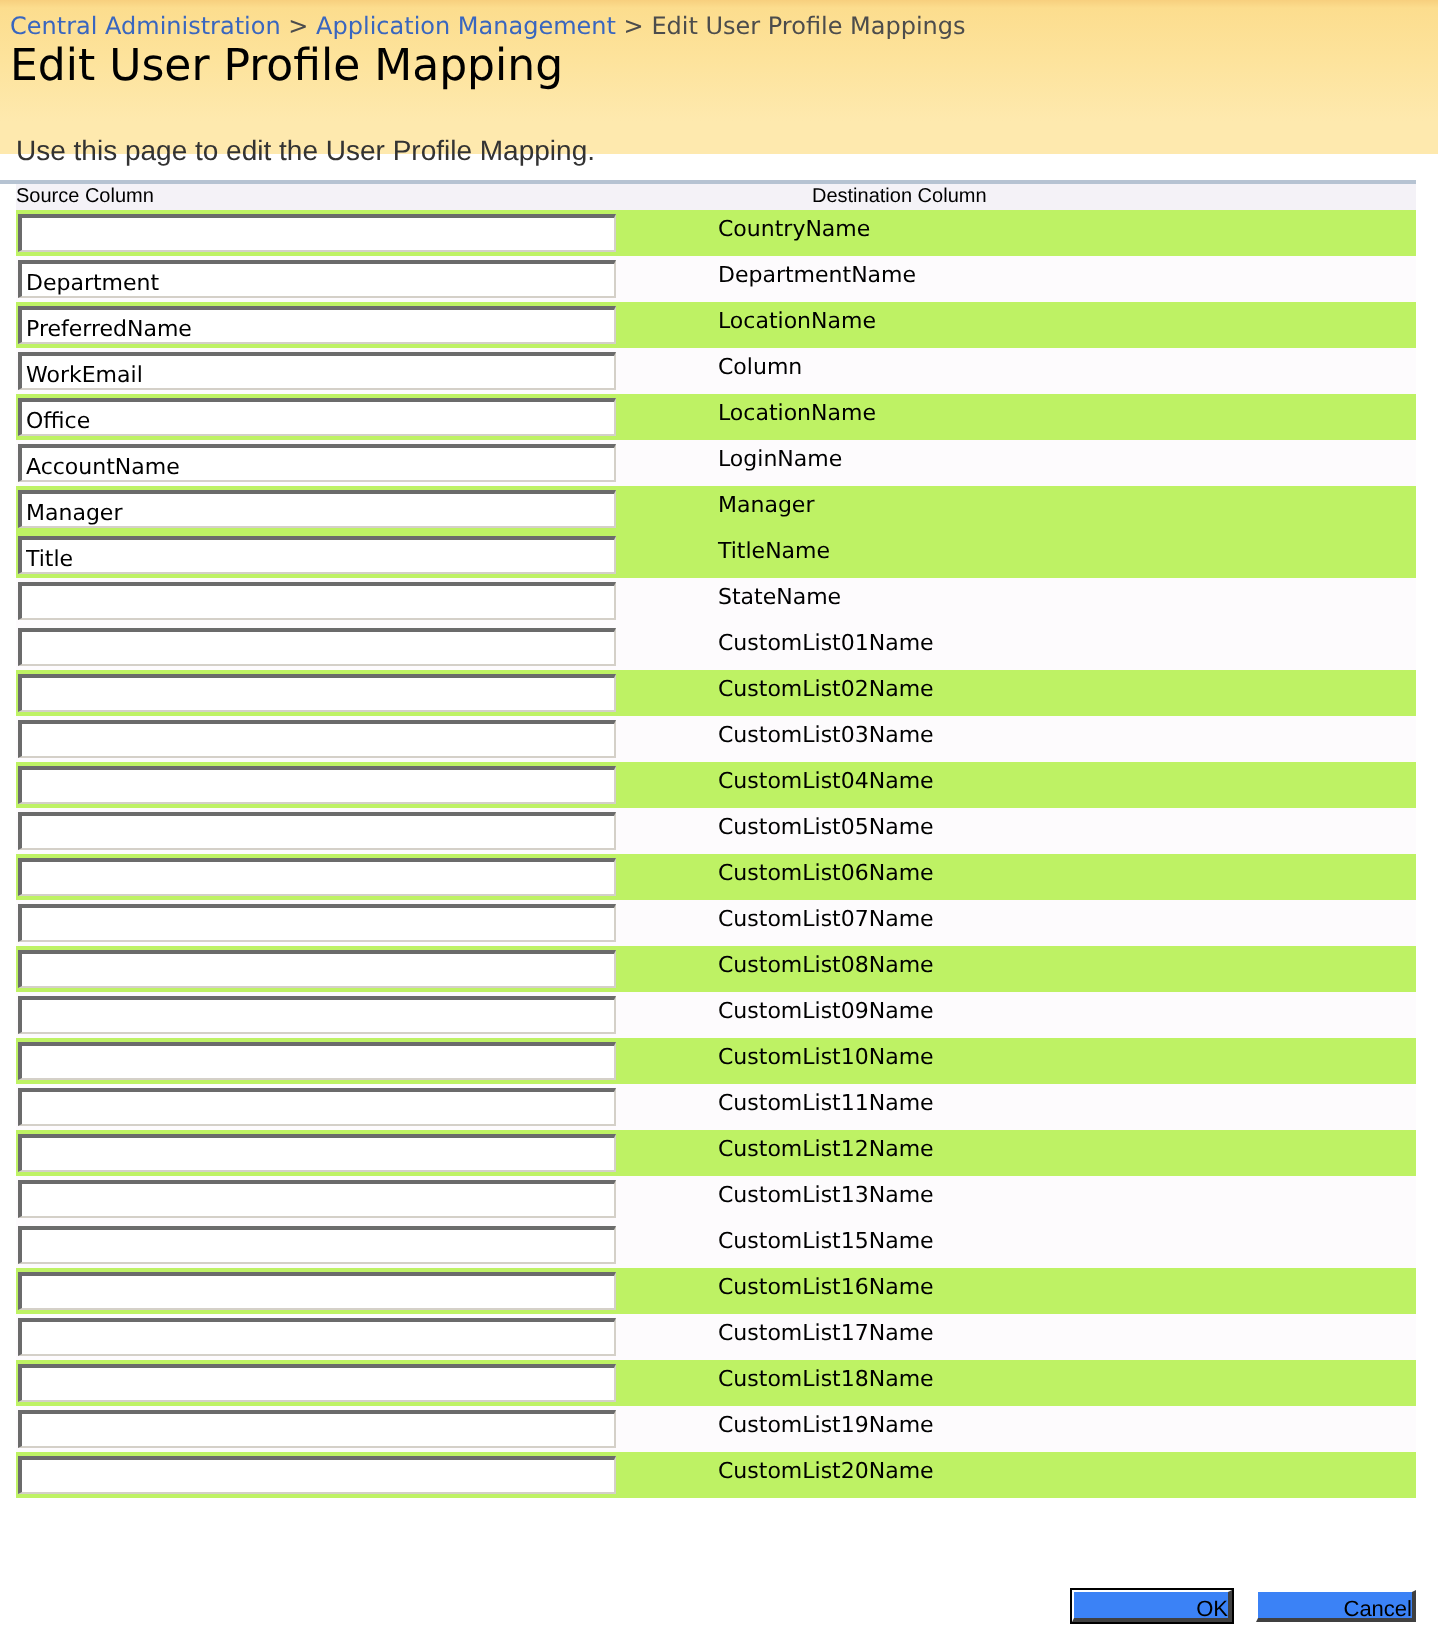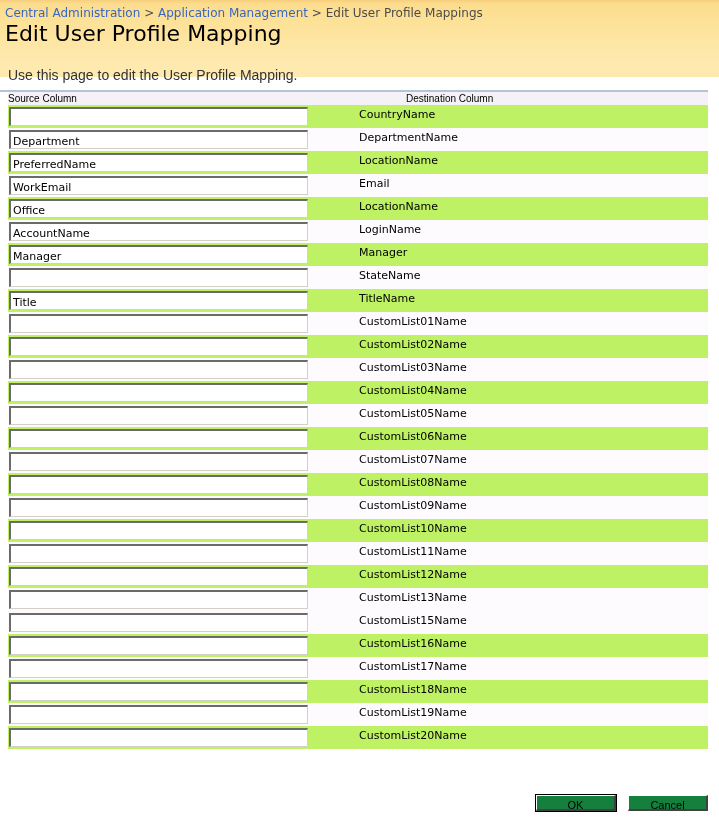--- a/index.html
+++ b/index.html
@@ -49,22 +49,22 @@
     border-right: 1px solid #d4d0c8; border-bottom: 1px solid #d4d0c8;
     background: #fff; font-family: "DejaVu Sans", sans-serif; font-size: 11px;
     line-height: 14px; color: #000; outline: none;
   }
   .row .dest {
     position: absolute; left: 351px; top: 3px; font-size: 11px; line-height: 14px; color: #000;
     white-space: nowrap;
   }
   .btn {
     position: absolute; top: 795px; width: 80px; height: 16px; box-sizing: border-box;
-    background: #15803d; font-family: "Liberation Sans", sans-serif; font-size: 11px;
-    text-align: center; line-height: 18px; color: #000; padding: 0; cursor: pointer;
+    background: #3b82f6; font-family: "Liberation Sans", sans-serif; font-size: 11px;
+    text-align: right; line-height: 18px; color: #000; padding: 0; cursor: pointer;
     border-top: 1px solid #fff; border-left: 1px solid #fff;
     border-right: 2px solid #404040; border-bottom: 2px solid #404040;
   }
   .btn.ok { left: 536px; outline: 1px solid #000; }
   .btn.cancel { left: 628px; }
 </style>
 </head>
 <body>
 
 <div class="header">
@@ -94,44 +94,44 @@
       <div class="row odd">
         <input type="text" value="Department" style="">
         <span class="dest">DepartmentName</span>
       </div>
       <div class="row even">
         <input type="text" value="PreferredName" style="">
         <span class="dest">LocationName</span>
       </div>
       <div class="row odd">
         <input type="text" value="WorkEmail" style="">
-        <span class="dest">Email</span>
+        <span class="dest">Column</span>
       </div>
       <div class="row even">
         <input type="text" value="Office" style="">
         <span class="dest">LocationName</span>
       </div>
       <div class="row odd">
         <input type="text" value="AccountName" style="">
         <span class="dest">LoginName</span>
       </div>
       <div class="row even">
         <input type="text" value="Manager" style="">
         <span class="dest">Manager</span>
       </div>
-      <div class="row odd">
-        <input type="text" value="" style="">
-        <span class="dest">StateName</span>
-      </div>
       <div class="row even">
         <input type="text" value="Title" style="">
         <span class="dest">TitleName</span>
       </div>
       <div class="row odd">
         <input type="text" value="" style="">
+        <span class="dest">StateName</span>
+      </div>
+      <div class="row odd">
+        <input type="text" value="" style="">
         <span class="dest">CustomList01Name</span>
       </div>
       <div class="row even">
         <input type="text" value="" style="">
         <span class="dest">CustomList02Name</span>
       </div>
       <div class="row odd">
         <input type="text" value="" style="">
         <span class="dest">CustomList03Name</span>
       </div>

